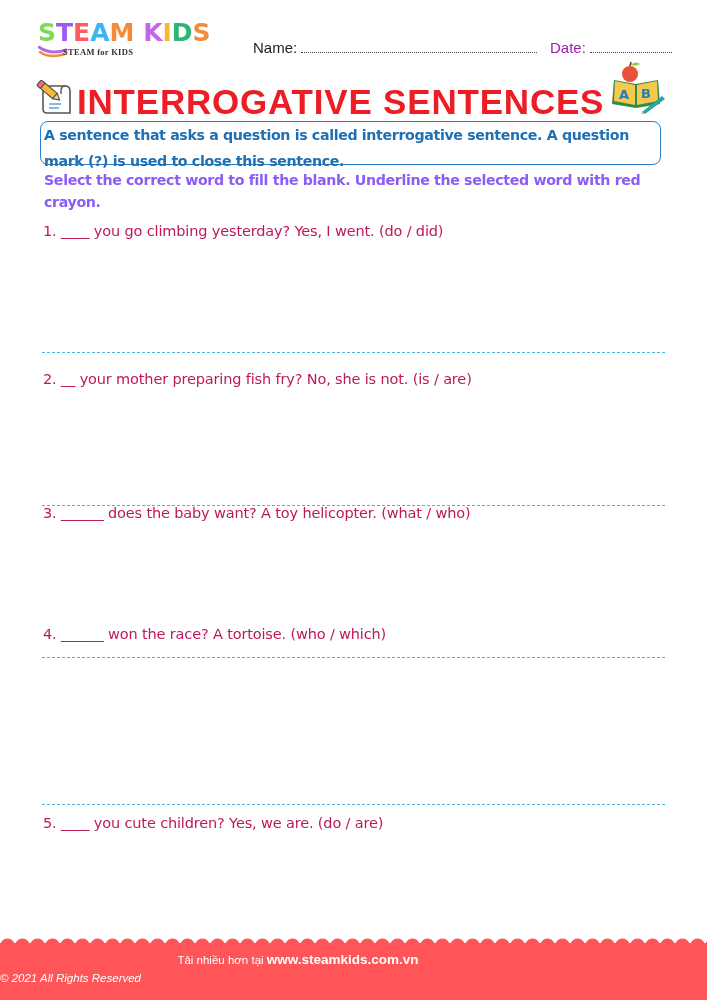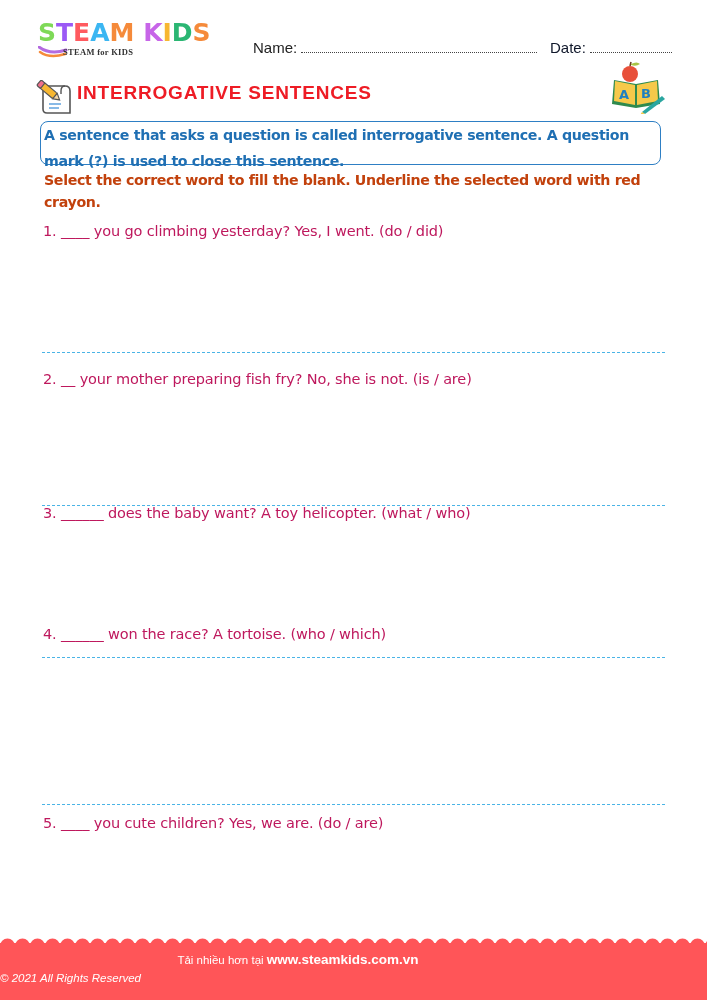--- a/index.html
+++ b/index.html
@@ -9,40 +9,40 @@
     font-family: "Liberation Sans", sans-serif;
   }
   .logo { position: absolute; left: 38px; top: 19px; width: 200px; height: 44px; }
   .logo-word { position: absolute; left: 0; top: 0; font-family: "DejaVu Sans", sans-serif; font-weight: bold; font-size: 25px; letter-spacing: 0px; line-height: 28px; white-space: nowrap; }
   .logo-word span { display: inline-block; }
   .logo-sub { position: absolute; left: 25px; top: 28px; font-family: Liberation Serif, serif; font-weight: bold; font-size: 8.5px; color: #333; letter-spacing: 0.3px; }
   .logo-swoosh { position: absolute; left: 0; top: 27px; width: 30px; height: 12px; }
 
   .name-line { position: absolute; left: 253px; top: 39px; font-family: "Liberation Sans", sans-serif; font-size: 15px; color: #222; }
   .name-dots { position: absolute; left: 301px; top: 52px; width: 236px; border-bottom: 1px dotted #444; }
-  .date-line { position: absolute; left: 550px; top: 39px; font-size: 15px; color: #0f172a; }
+  .date-line { position: absolute; left: 550px; top: 39px; font-size: 15px; color: #a21caf; }
   .date-dots { position: absolute; left: 590px; top: 52px; width: 82px; border-bottom: 1px dotted #444; }
 
   .title-icon { position: absolute; left: 35px; top: 80px; width: 40px; height: 36px; }
-  .title { position: absolute; left: 77px; top: 82px; font-family: "Liberation Sans", sans-serif; font-weight: bold; font-size: 19px; color: #ee1c25; letter-spacing: 0.8px; }
+  .title { position: absolute; left: 77px; top: 82px; font-family: "Liberation Sans", sans-serif; font-weight: bold; font-size: 35px; color: #ee1c25; letter-spacing: 0.8px; }
   .book-icon { position: absolute; left: 606px; top: 60px; width: 60px; height: 54px; }
 
   .intro-box {
     position: absolute; left: 40px; top: 121px; width: 619px; height: 42px;
     border: 1.5px solid #2e7fc4; border-radius: 8px;
   }
   .intro-text {
     position: absolute; left: 44px; top: 122px; width: 610px;
     font-family: "DejaVu Sans", sans-serif; font-weight: bold; font-size: 14.2px; line-height: 26px;
     color: #1f6fb3; letter-spacing: -0.35px;
   }
   .instruction {
     position: absolute; left: 44px; top: 169px; width: 630px;
     font-family: "DejaVu Sans", sans-serif; font-weight: bold; font-size: 14.2px; line-height: 22px;
-    color: #c2410c; letter-spacing: -0.35px;
+    color: #8b5cf6; letter-spacing: -0.35px;
   }
   .question {
     position: absolute; left: 43px;
     font-family: "DejaVu Sans", sans-serif; font-size: 14.5px; color: #be185d; letter-spacing: -0.15px;
     white-space: nowrap;
   }
   .divider {
     position: absolute; left: 42px; width: 623px; height: 0;
     border-top: 1.3px dashed #4ab4e6;
   }

